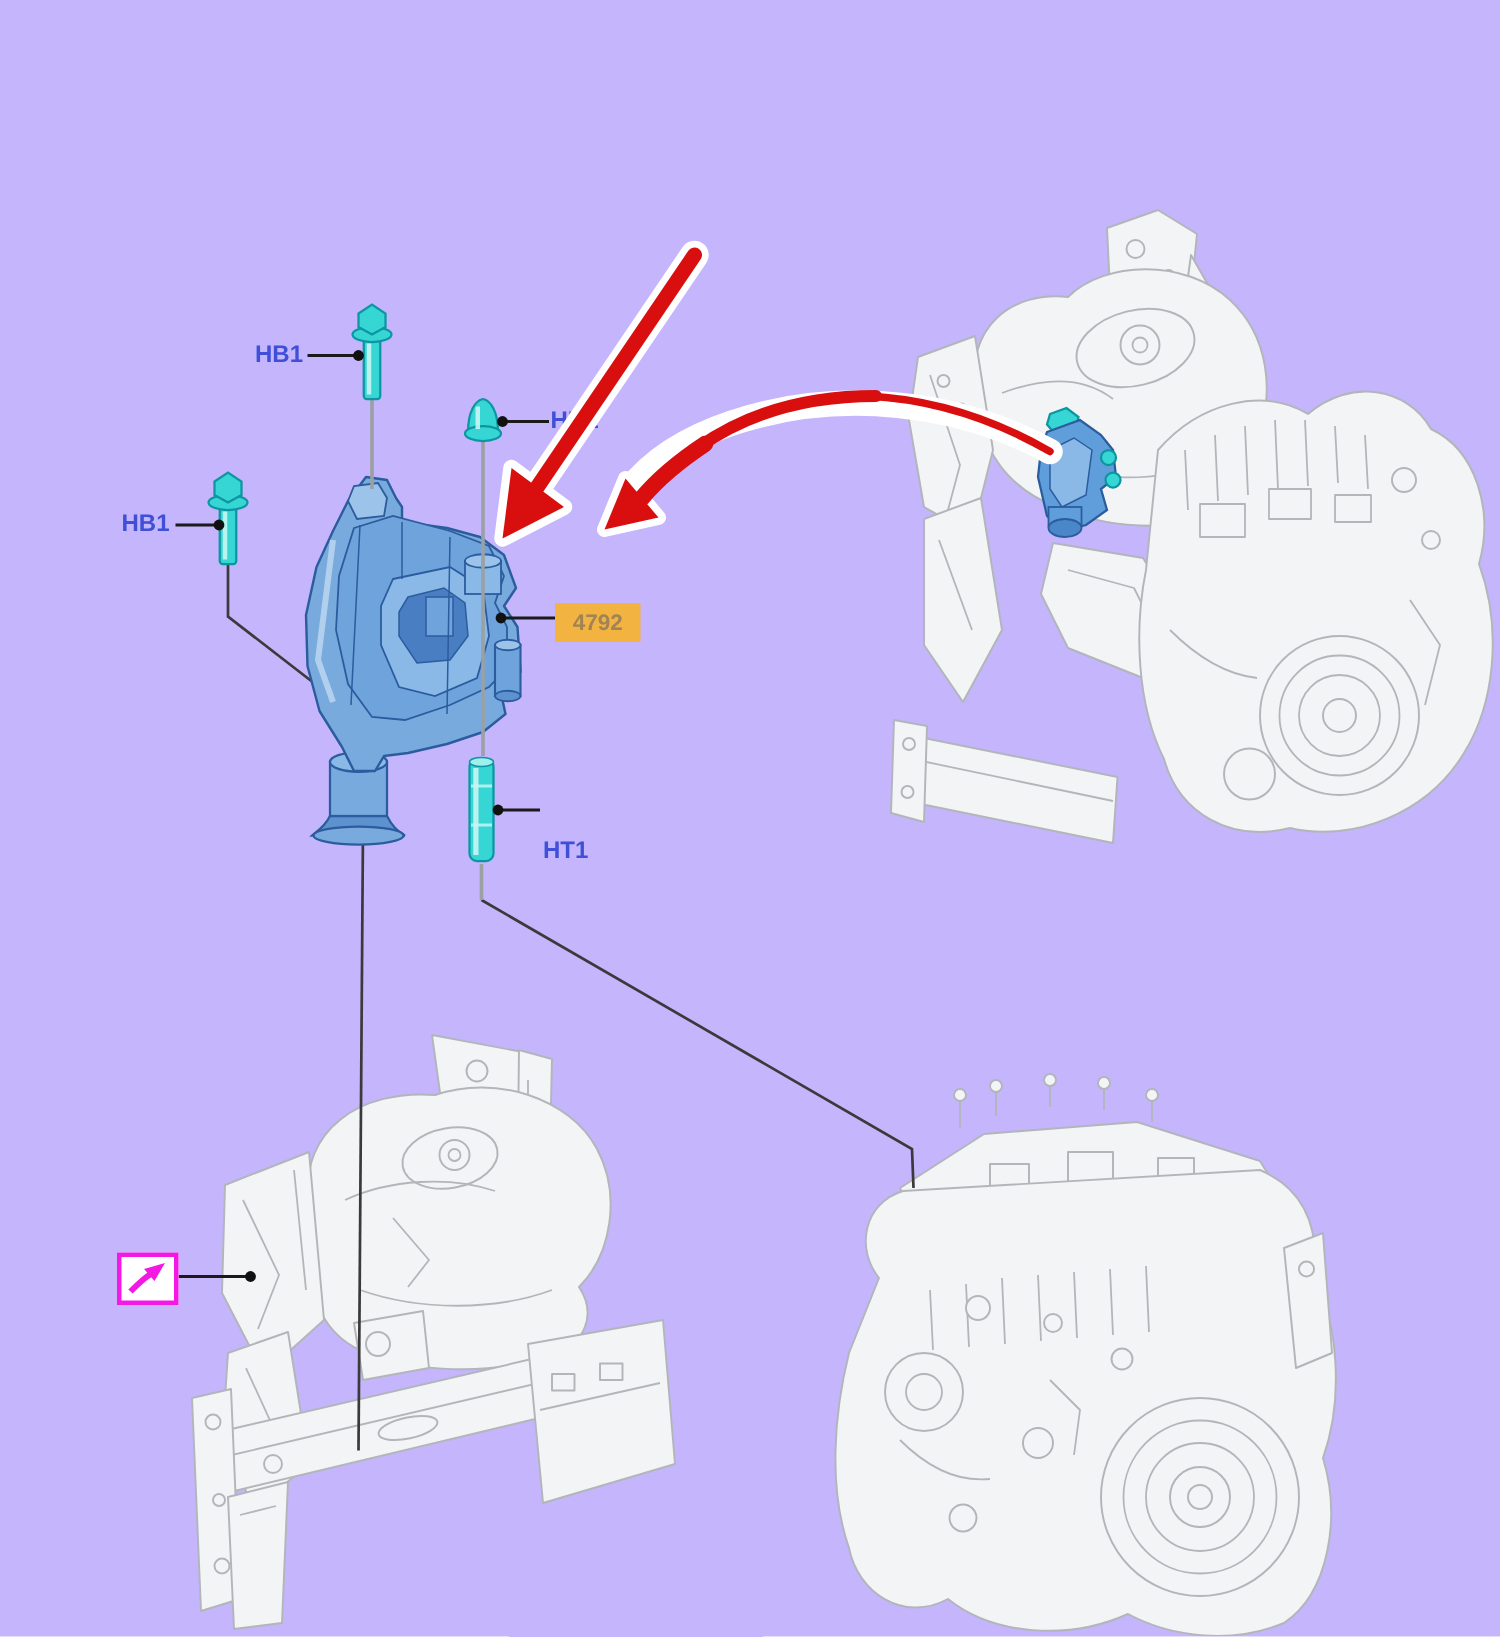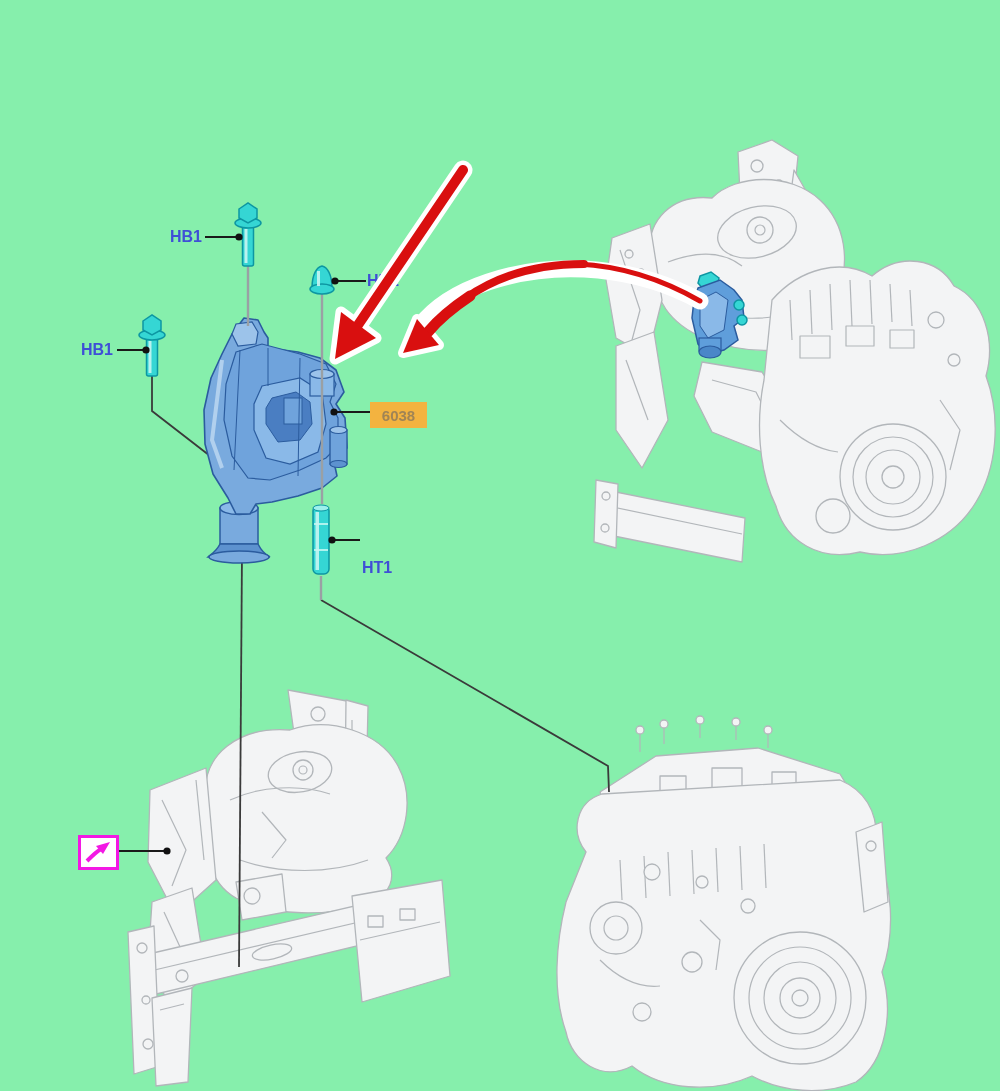--- a/index.html
+++ b/index.html
@@ -1,16 +1,16 @@
 <!DOCTYPE html>
 <html style="--label-text: #3f4fd6; --part-highlight-bg: #f3b340; --part-highlight-text: #a08455; --callout-magenta: #f318e4; --arrow-red: #d90f0f; --hardware-teal: #35d6d4; --hardware-teal-dark: #0d96a2; --component-blue: #79aade; --component-blue-dark: #2b5c9e; --linework-gray: #b2b6ba; --leader-black: #3a3a3a;"><head>
 <meta charset="utf-8">
 <style>
   html,body{margin:0;padding:0;background:#fff;}
-  .canvas{position:relative;width:1000px;height:1091px;background:#86efac;overflow:hidden;
+  .canvas{position:relative;width:1000px;height:1091px;background:#c4b5fd;overflow:hidden;
           font-family:"Liberation Sans", sans-serif;}
   .layer{position:absolute;left:0;top:0;width:1000px;height:1091px;}
   .layer.top{pointer-events:none;}
   .part-label{position:absolute;font-weight:bold;font-size:16px;line-height:1;
               color:var(--label-text,#3f4fd6);cursor:pointer;}
   .part-badge{position:absolute;left:370px;top:402px;width:57px;height:26px;
               background:var(--part-highlight-bg,#f3b340);
               color:var(--part-highlight-text,#a08455);
               font-weight:bold;font-size:15px;display:flex;align-items:center;
               justify-content:center;cursor:pointer;}
@@ -243,21 +243,21 @@
       <circle cx="334" cy="412" r="3.6"></circle>
       <circle cx="332" cy="540" r="3.6"></circle>
       <circle cx="167" cy="851" r="3.6"></circle>
     </g>
   </svg>
 
   <div class="part-label" style="left:170px;top:229px">HB1</div>
   <div class="part-label" style="left:81px;top:342px">HB1</div>
   <div class="part-label" style="left:367px;top:273px">HN1</div>
   <div class="part-label" style="left:362px;top:560px">HT1</div>
-  <div class="part-badge">6038</div>
+  <div class="part-badge">4792</div>
 
   <div class="direction-box">
     <svg width="31" height="25" viewBox="0 0 31 25">
       <path d="M4,21 C9,16 13,12 18,9" stroke="var(--callout-magenta,#f318e4)" stroke-width="4" fill="none"></path>
       <polygon points="27,2 13,6 20,14" fill="var(--callout-magenta,#f318e4)"></polygon>
     </svg>
   </div>
 
   <svg class="layer top" viewBox="0 0 1000 1091">
     <g stroke-linejoin="round" stroke-linecap="round">

